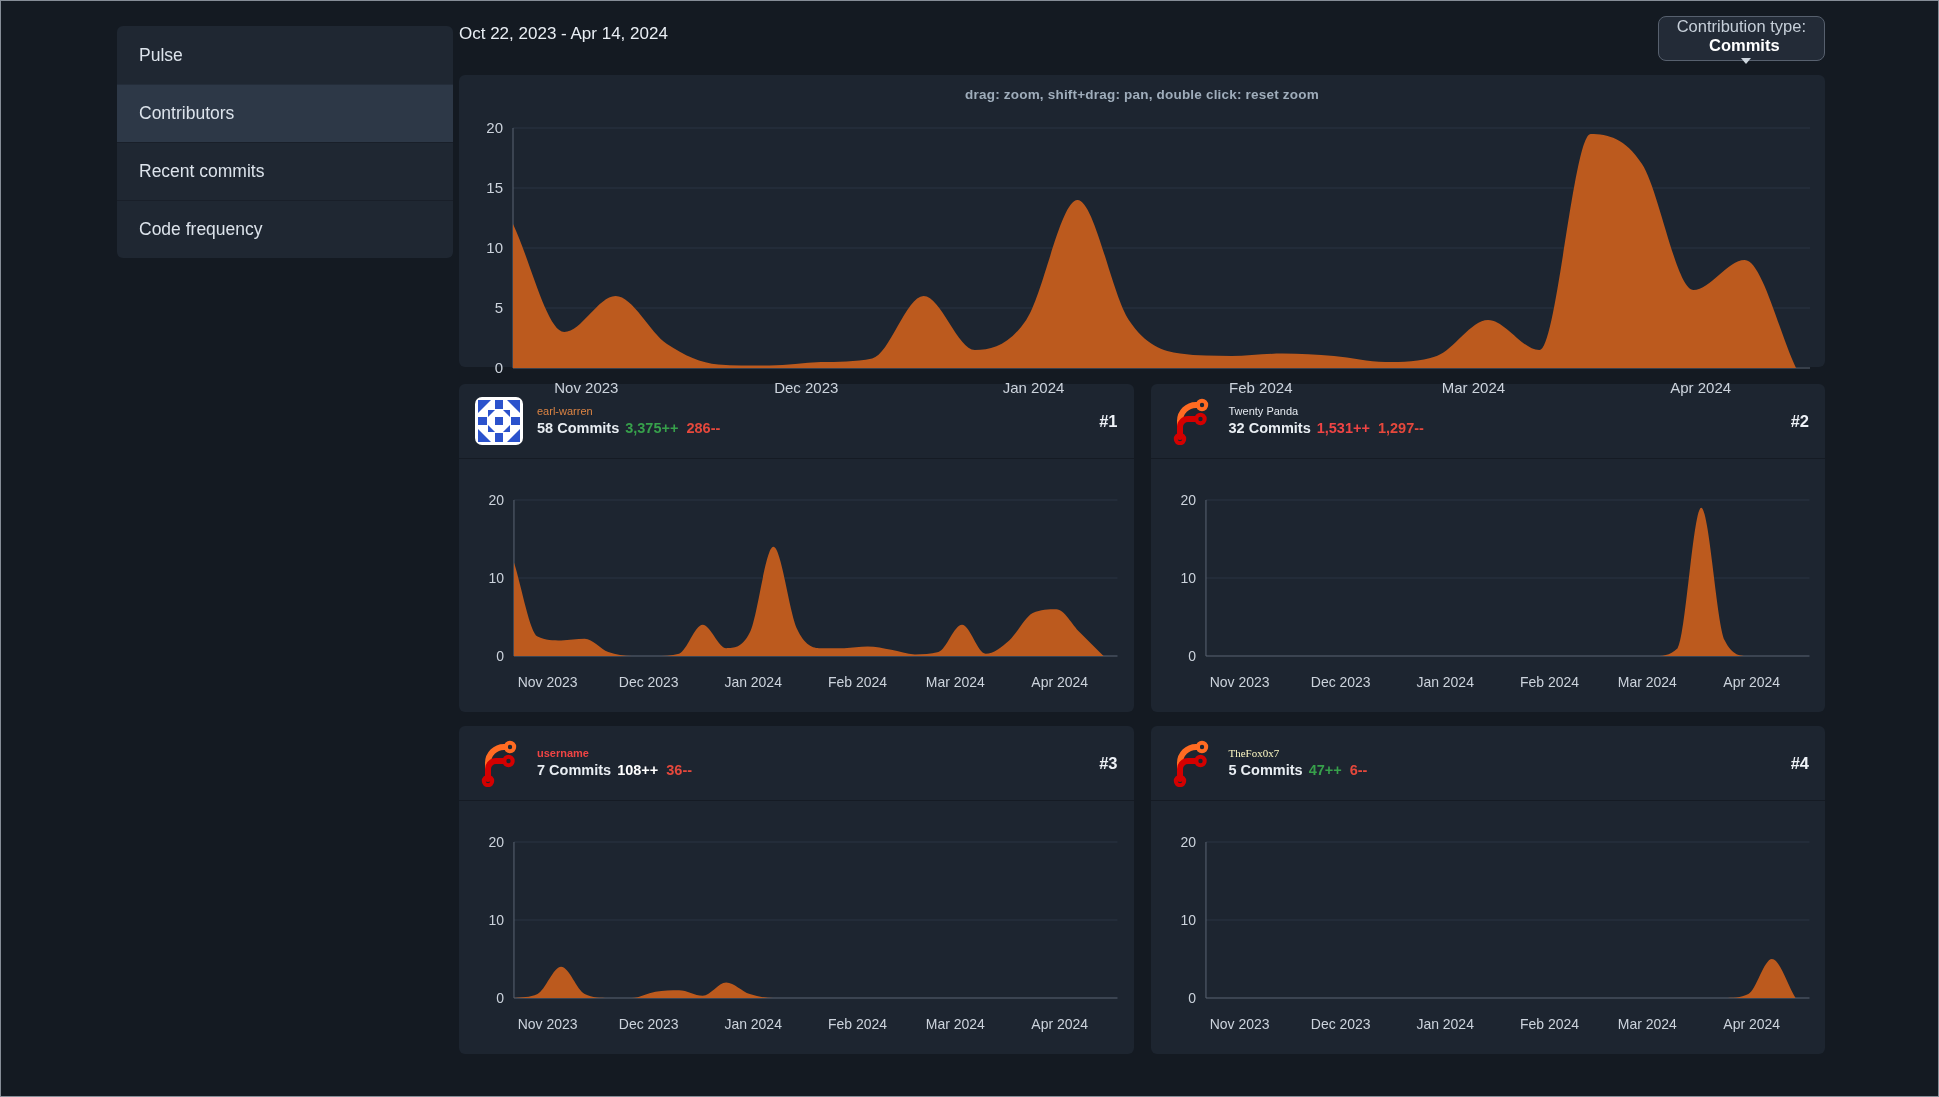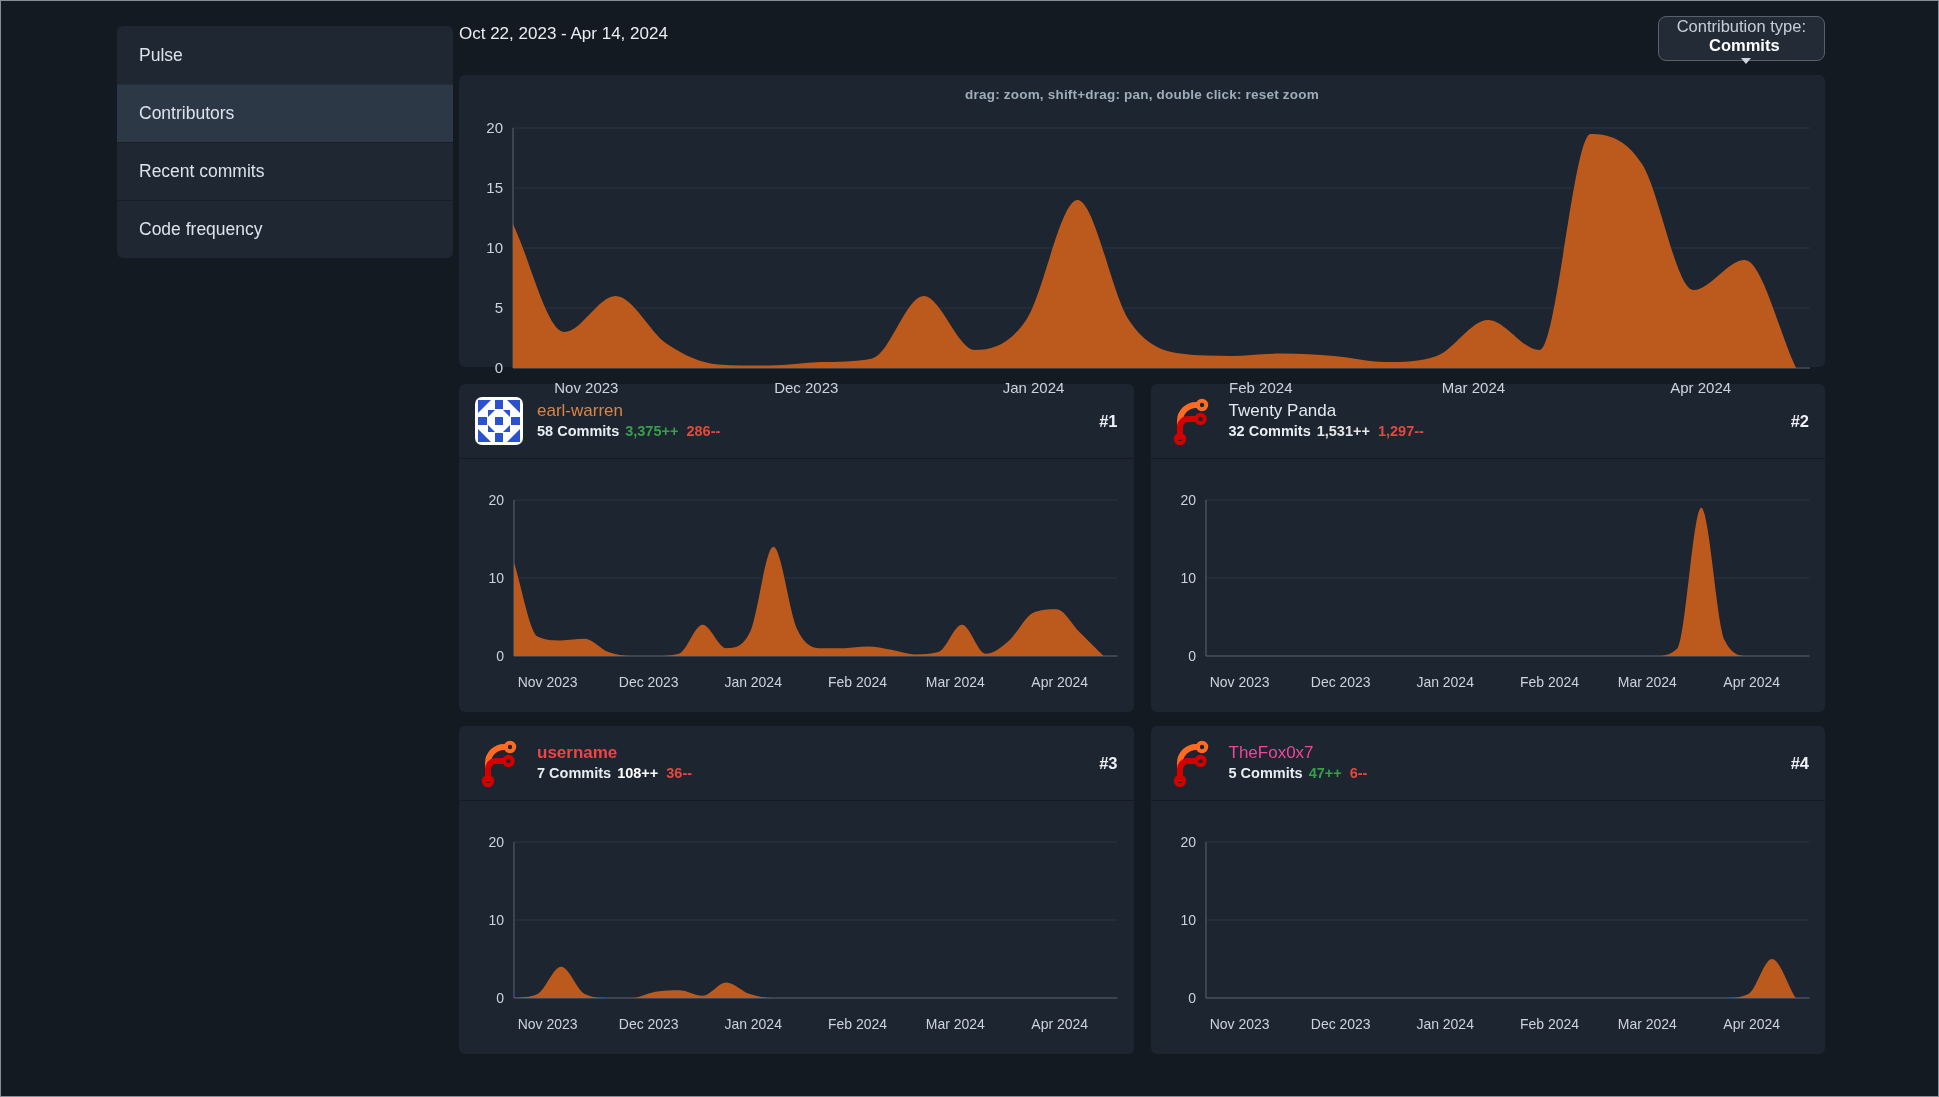--- a/index.html
+++ b/index.html
@@ -40,21 +40,21 @@
     font-size:13.5px;font-weight:700;color:#9fadbb;letter-spacing:.2px;
   }
   .main-chart-card svg{position:absolute;left:0;top:0;width:1366px;height:348px;}
   
   .cards-grid{display:grid;grid-template-columns:1fr 1fr;gap:14px 17px;margin-top:17px;}
   .contrib-card{height:328px;background:#1d2530;border-radius:6px;overflow:hidden;}
   .card-head{display:flex;align-items:center;gap:14px;padding:13px 16px;border-bottom:1px solid #151b24;}
   .avatar{width:48px;height:48px;flex:0 0 48px;}
   .avatar svg{width:48px;height:48px;display:block;}
   .who{display:flex;flex-direction:column;gap:3px;min-width:0;}
-  .uname{font-size:17px;text-decoration:none;line-height:1.1;cursor:pointer;}
+  .uname{font-size:11px;text-decoration:none;line-height:1.1;cursor:pointer;}
   .stats{font-size:14.5px;font-weight:700;color:#e8edf2;line-height:1.1;}
   .stats .adds{margin-left:6px;}
   .stats .dels{margin-left:8px;}
   .rank{margin-left:auto;color:#eef2f7;font-size:16.5px;font-weight:700;}
   .mini-chart{width:100%;height:250px;display:block;}
   
   .grid{stroke:#2b3542;stroke-width:1;}
   .axis{stroke:#5a6473;stroke-width:1;}
   text.tick,text.month{fill:#ccd3dc;font-family:"Liberation Sans","DejaVu Sans",sans-serif;}
 </style>
@@ -171,21 +171,21 @@
                 <circle cx="35" cy="8" r="4.2" stroke="#ff6b22" stroke-width="4"></circle>
                 <path d="M13 40V30a8 8 0 0 1 8-8h7" stroke="#d40000" stroke-width="6"></path>
                 <circle cx="33.5" cy="22" r="4.2" stroke="#d40000" stroke-width="4"></circle>
                 <circle cx="13" cy="42" r="4.2" stroke="#d40000" stroke-width="4"></circle>
               </g>
             </svg>
           </span>
       <div class="who">
         <a class="uname" style="color: rgb(228, 233, 239);">Twenty Panda</a>
         <div class="stats">
-          <span class="commits">32 Commits</span><span class="adds" style="color: #e5e5e5; margin-top: 48px;">1,531++</span><span class="dels" style="color: rgb(229, 72, 60);">1,297--</span>
+          <span class="commits">32 Commits</span><span class="adds" style="color: #ef4444; margin-top: 48px;">1,531++</span><span class="dels" style="color: rgb(229, 72, 60);">1,297--</span>
         </div>
       </div>
       <b class="rank">#2</b>
     </header>
     <svg class="mini-chart" viewBox="0 0 675 250" preserveAspectRatio="none">
           <text x="45" y="202" class="tick" text-anchor="end" font-size="14">0</text>
           <line x1="55" y1="119" x2="659" y2="119" class="grid"></line>
           <text x="45" y="124" class="tick" text-anchor="end" font-size="14">10</text>
           <line x1="55" y1="41" x2="659" y2="41" class="grid"></line>
           <text x="45" y="46" class="tick" text-anchor="end" font-size="14">20</text>
@@ -247,21 +247,21 @@
               <g fill="none" stroke-linecap="round">
                 <path d="M13 38V24A16 16 0 0 1 29 8h1" stroke="#ff6b22" stroke-width="6"></path>
                 <circle cx="35" cy="8" r="4.2" stroke="#ff6b22" stroke-width="4"></circle>
                 <path d="M13 40V30a8 8 0 0 1 8-8h7" stroke="#d40000" stroke-width="6"></path>
                 <circle cx="33.5" cy="22" r="4.2" stroke="#d40000" stroke-width="4"></circle>
                 <circle cx="13" cy="42" r="4.2" stroke="#d40000" stroke-width="4"></circle>
               </g>
             </svg>
           </span>
       <div class="who">
-        <a class="uname" style="color: #ec4899;">TheFox0x7</a>
+        <a class="uname" style="color: #fef9c3; font-family: Liberation Serif, serif;">TheFox0x7</a>
         <div class="stats">
           <span class="commits">5 Commits</span><span class="adds" style="color: rgb(55, 160, 75);">47++</span><span class="dels" style="color: rgb(229, 72, 60);">6--</span>
         </div>
       </div>
       <b class="rank">#4</b>
     </header>
     <svg class="mini-chart" viewBox="0 0 675 250" preserveAspectRatio="none">
           <text x="45" y="202" class="tick" text-anchor="end" font-size="14">0</text>
           <line x1="55" y1="119" x2="659" y2="119" class="grid"></line>
           <text x="45" y="124" class="tick" text-anchor="end" font-size="14">10</text>

